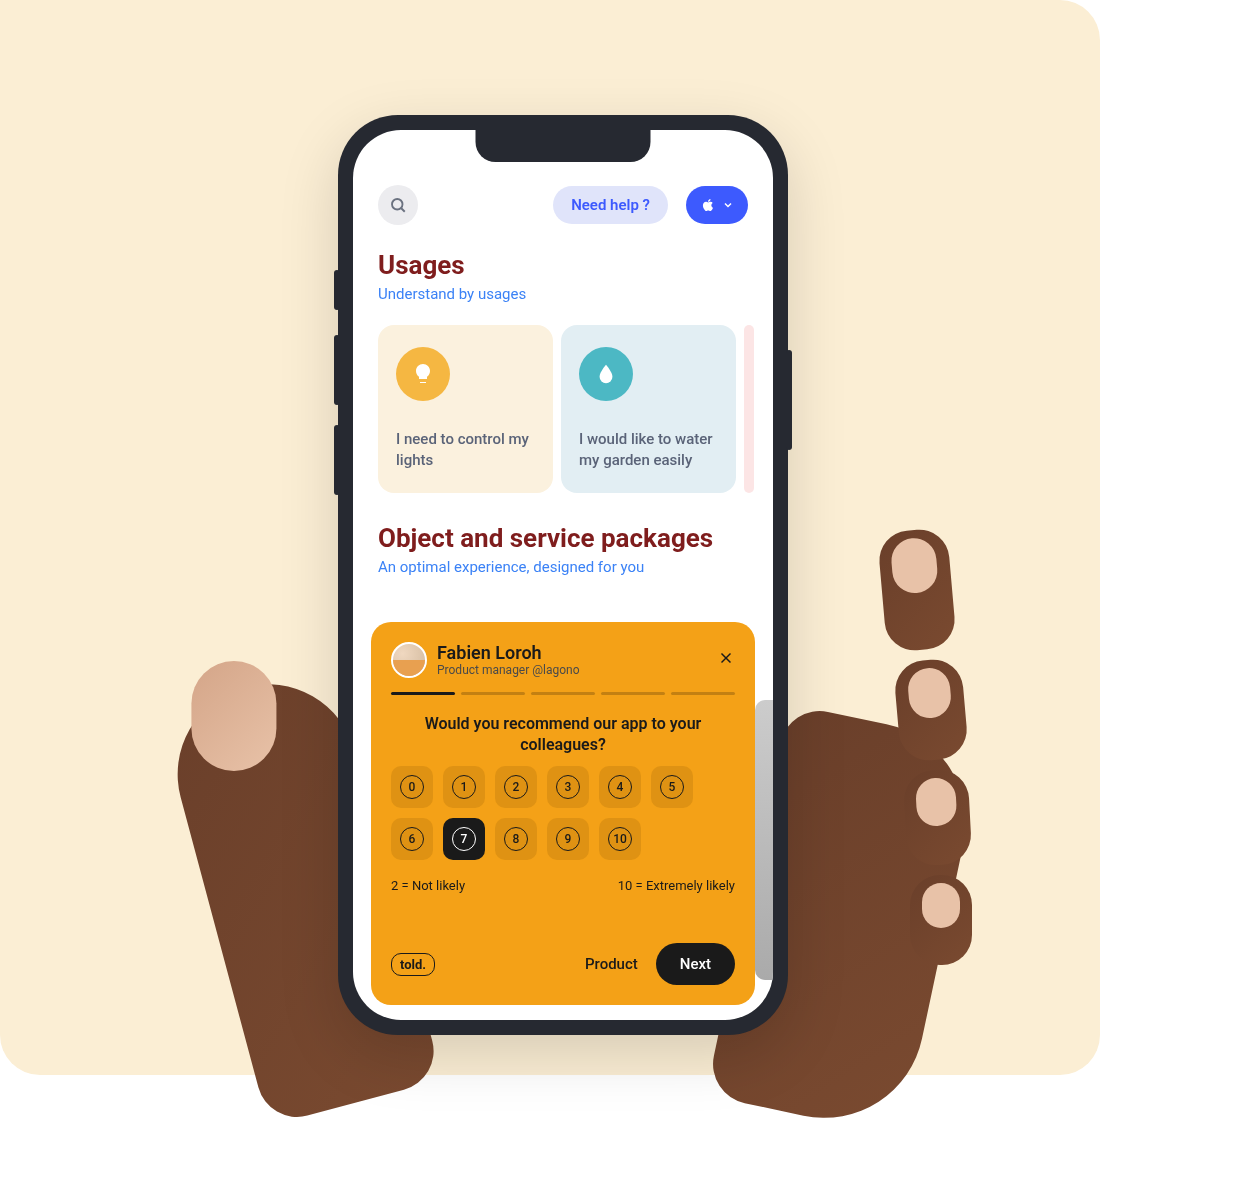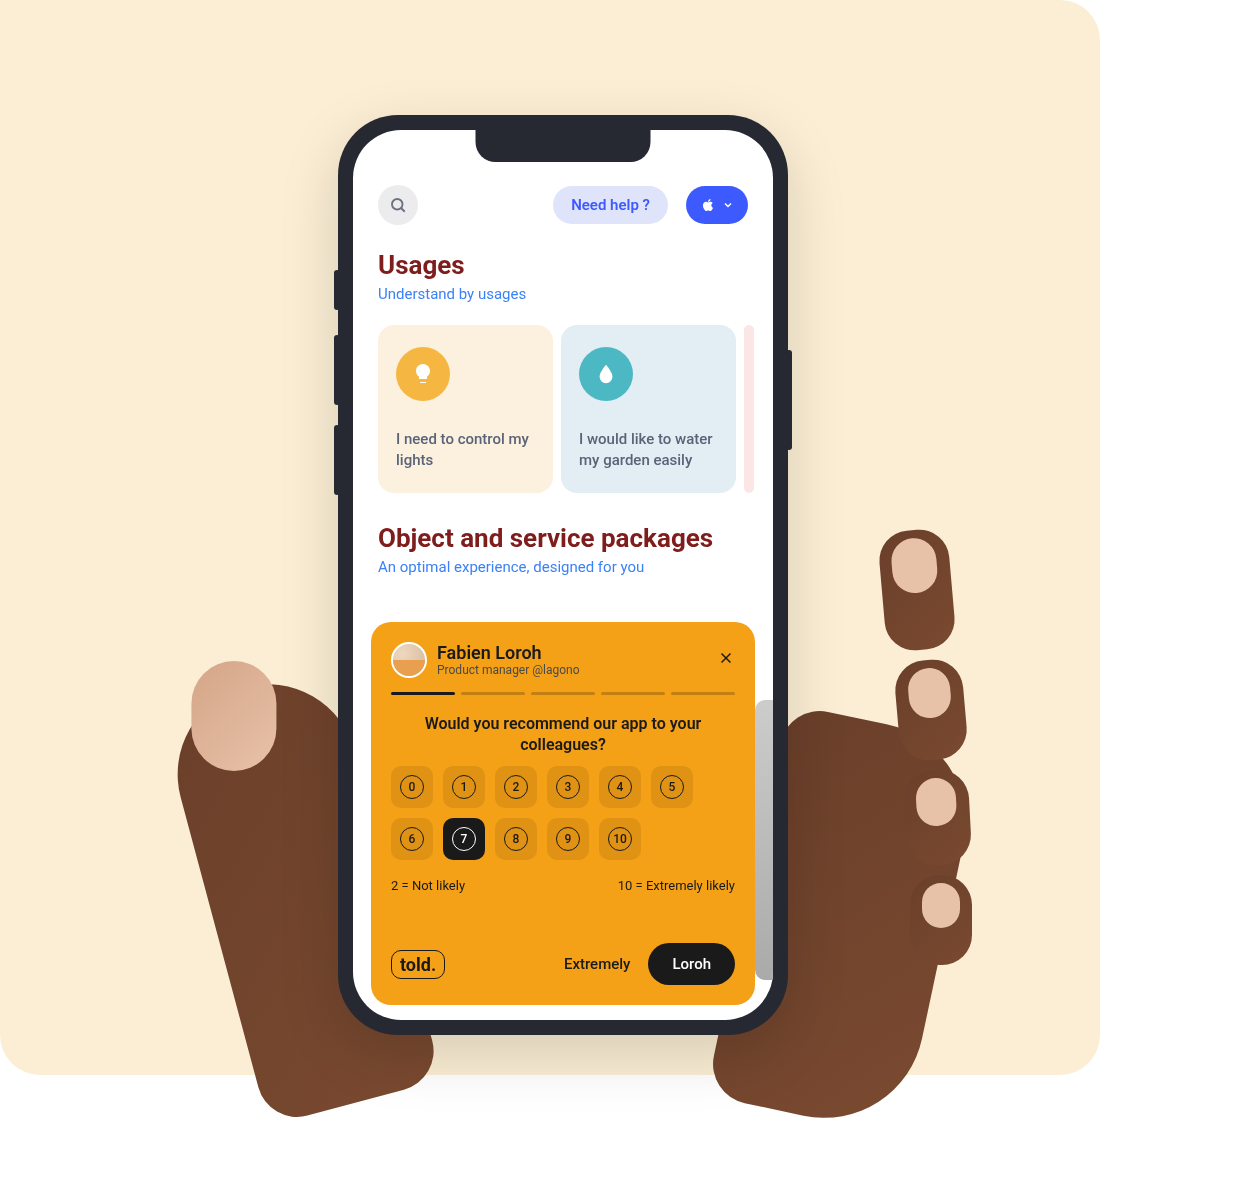--- a/index.html
+++ b/index.html
@@ -419,21 +419,21 @@
     .survey-footer {
       display: flex;
       align-items: center;
       justify-content: space-between;
     }
     
     .told-badge {
       border: 1.5px solid #1a1a1a;
       border-radius: 10px;
       padding: 3px 8px;
-      font-size: 18px;
+      font-size: 13px;
       font-weight: 700;
       color: #1a1a1a;
     }
     
     .footer-actions {
       display: flex;
       align-items: center;
       gap: 18px;
     }
     
@@ -597,19 +597,19 @@
         </div>
 
       <div class="nps-labels">
         <span>2 = Not likely</span>
         <span>10 = Extremely likely</span>
       </div>
 
       <div class="survey-footer">
         <div class="told-badge">told.</div>
         <div class="footer-actions">
-          <div class="prev-btn">Extremely</div>
-          <div class="next-btn">Loroh</div>
+          <div class="prev-btn">Product</div>
+          <div class="next-btn">Next</div>
         </div>
       </div>
     </div>
   </div>
 </div>
 
 </body></html>

